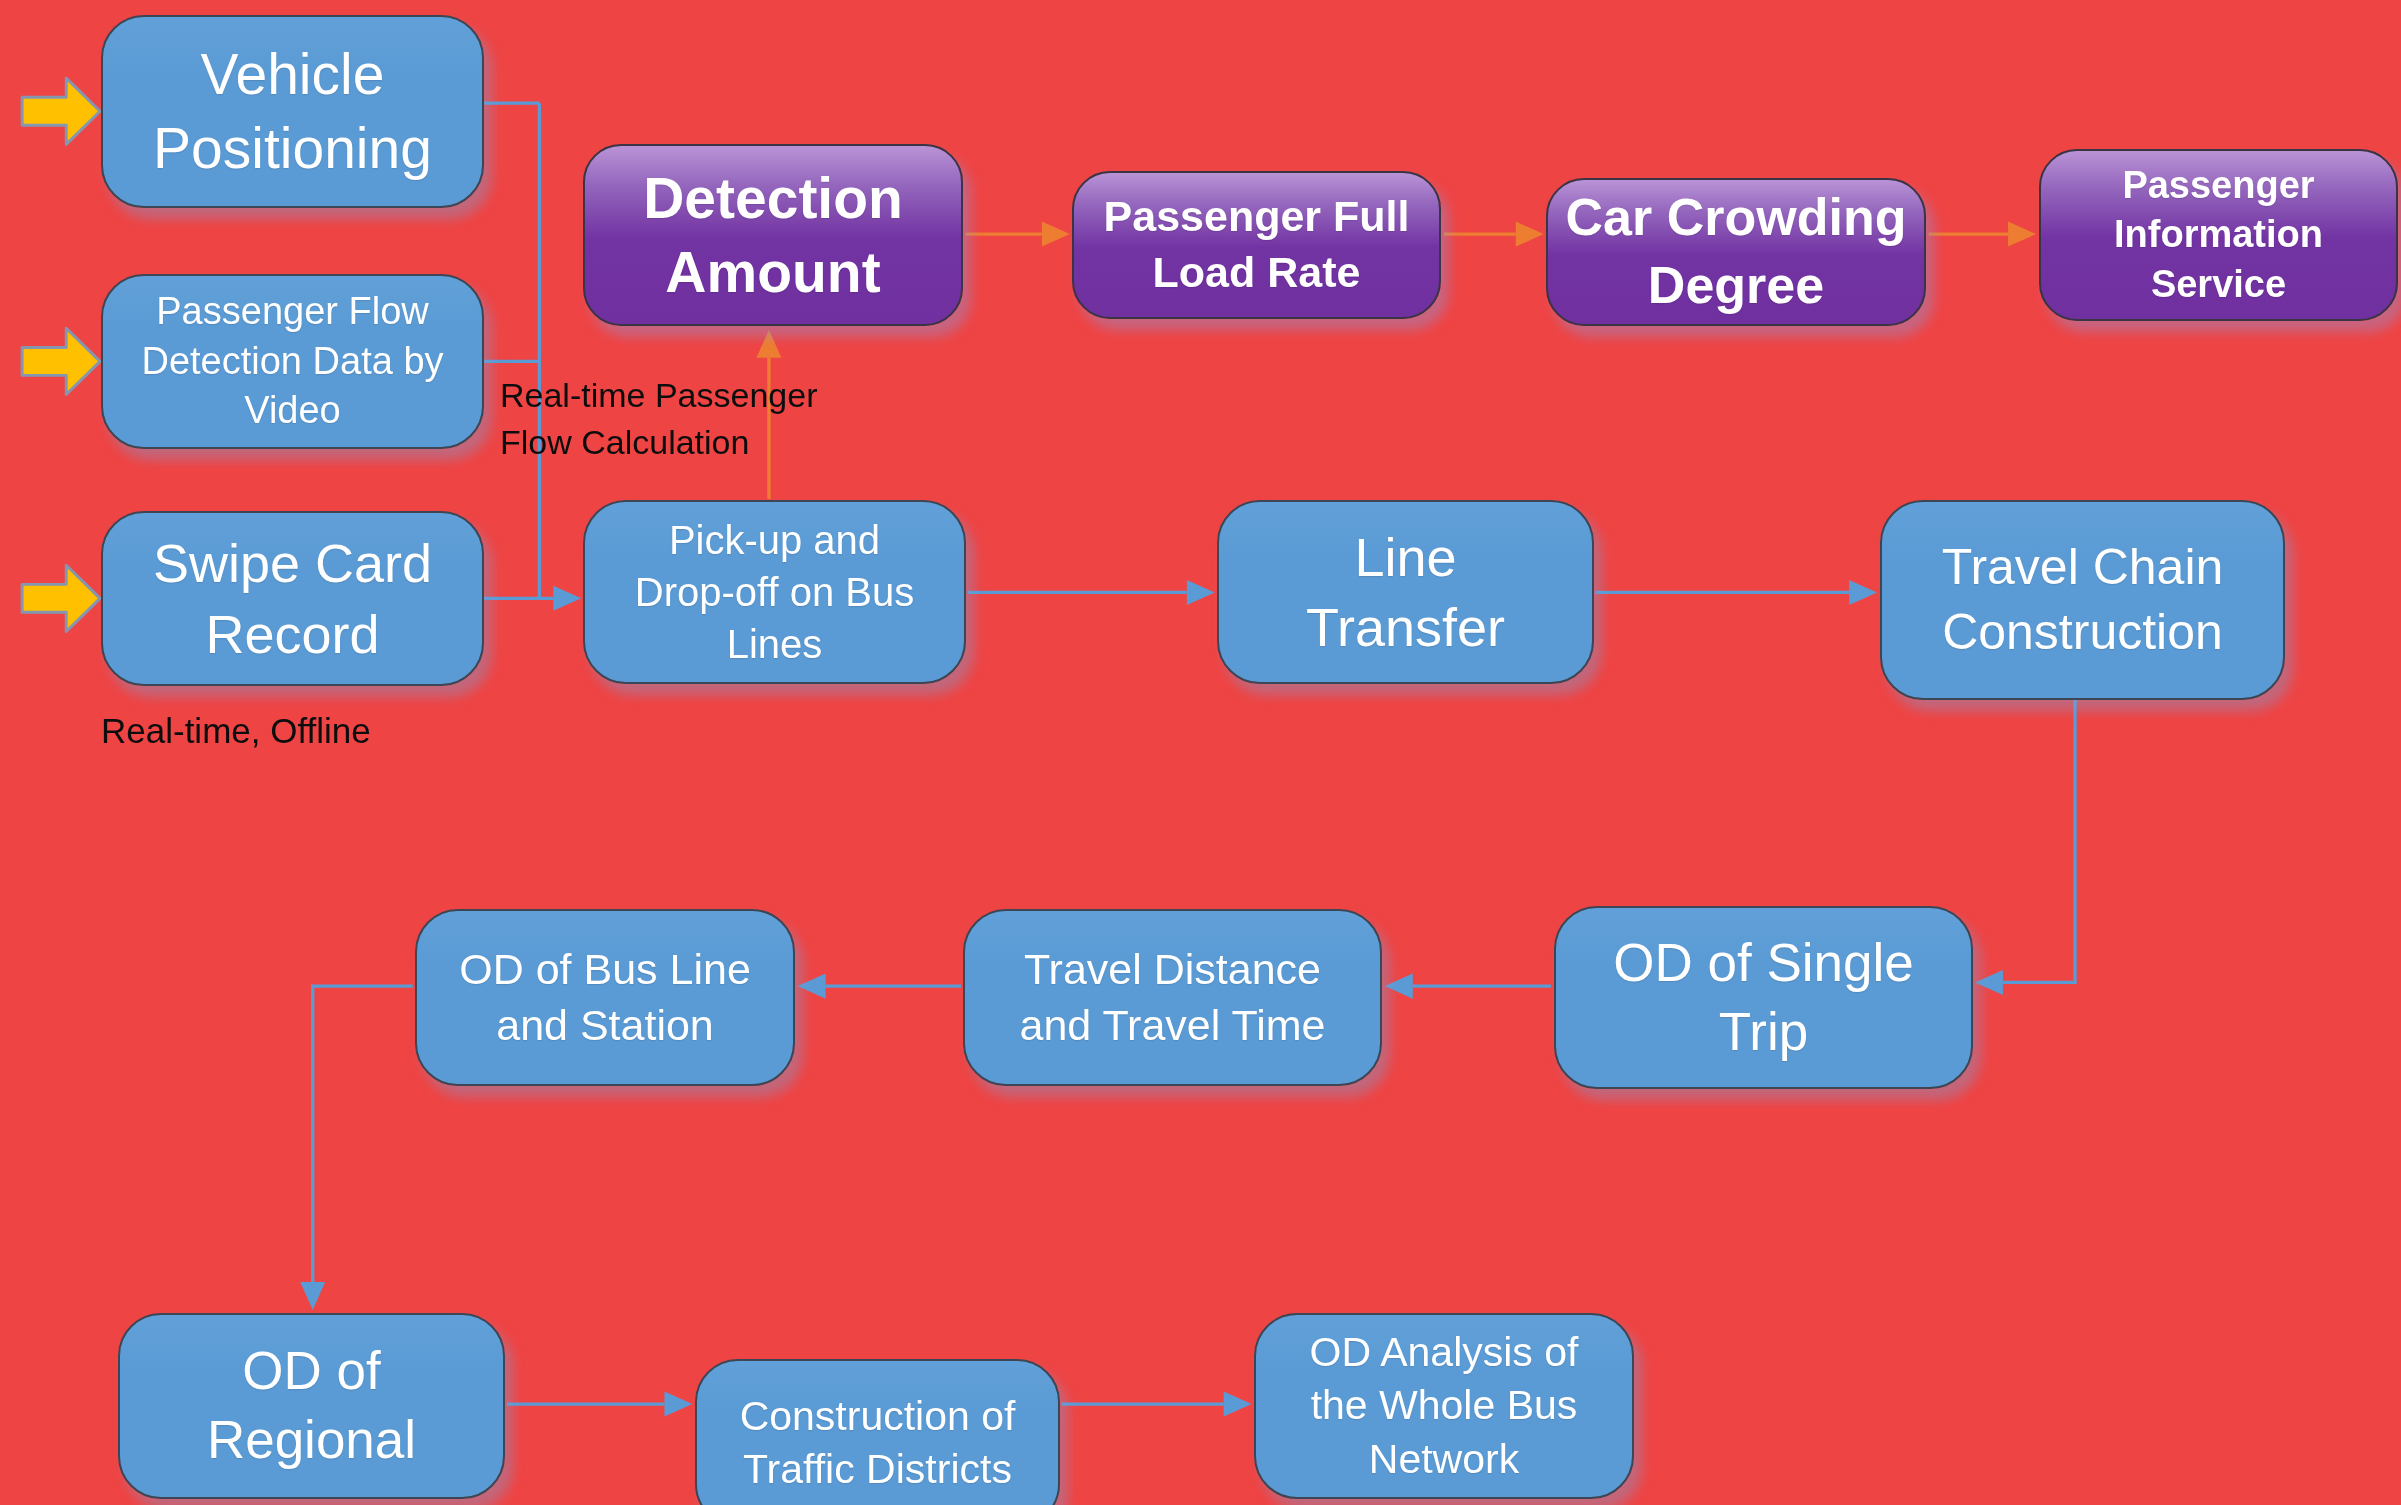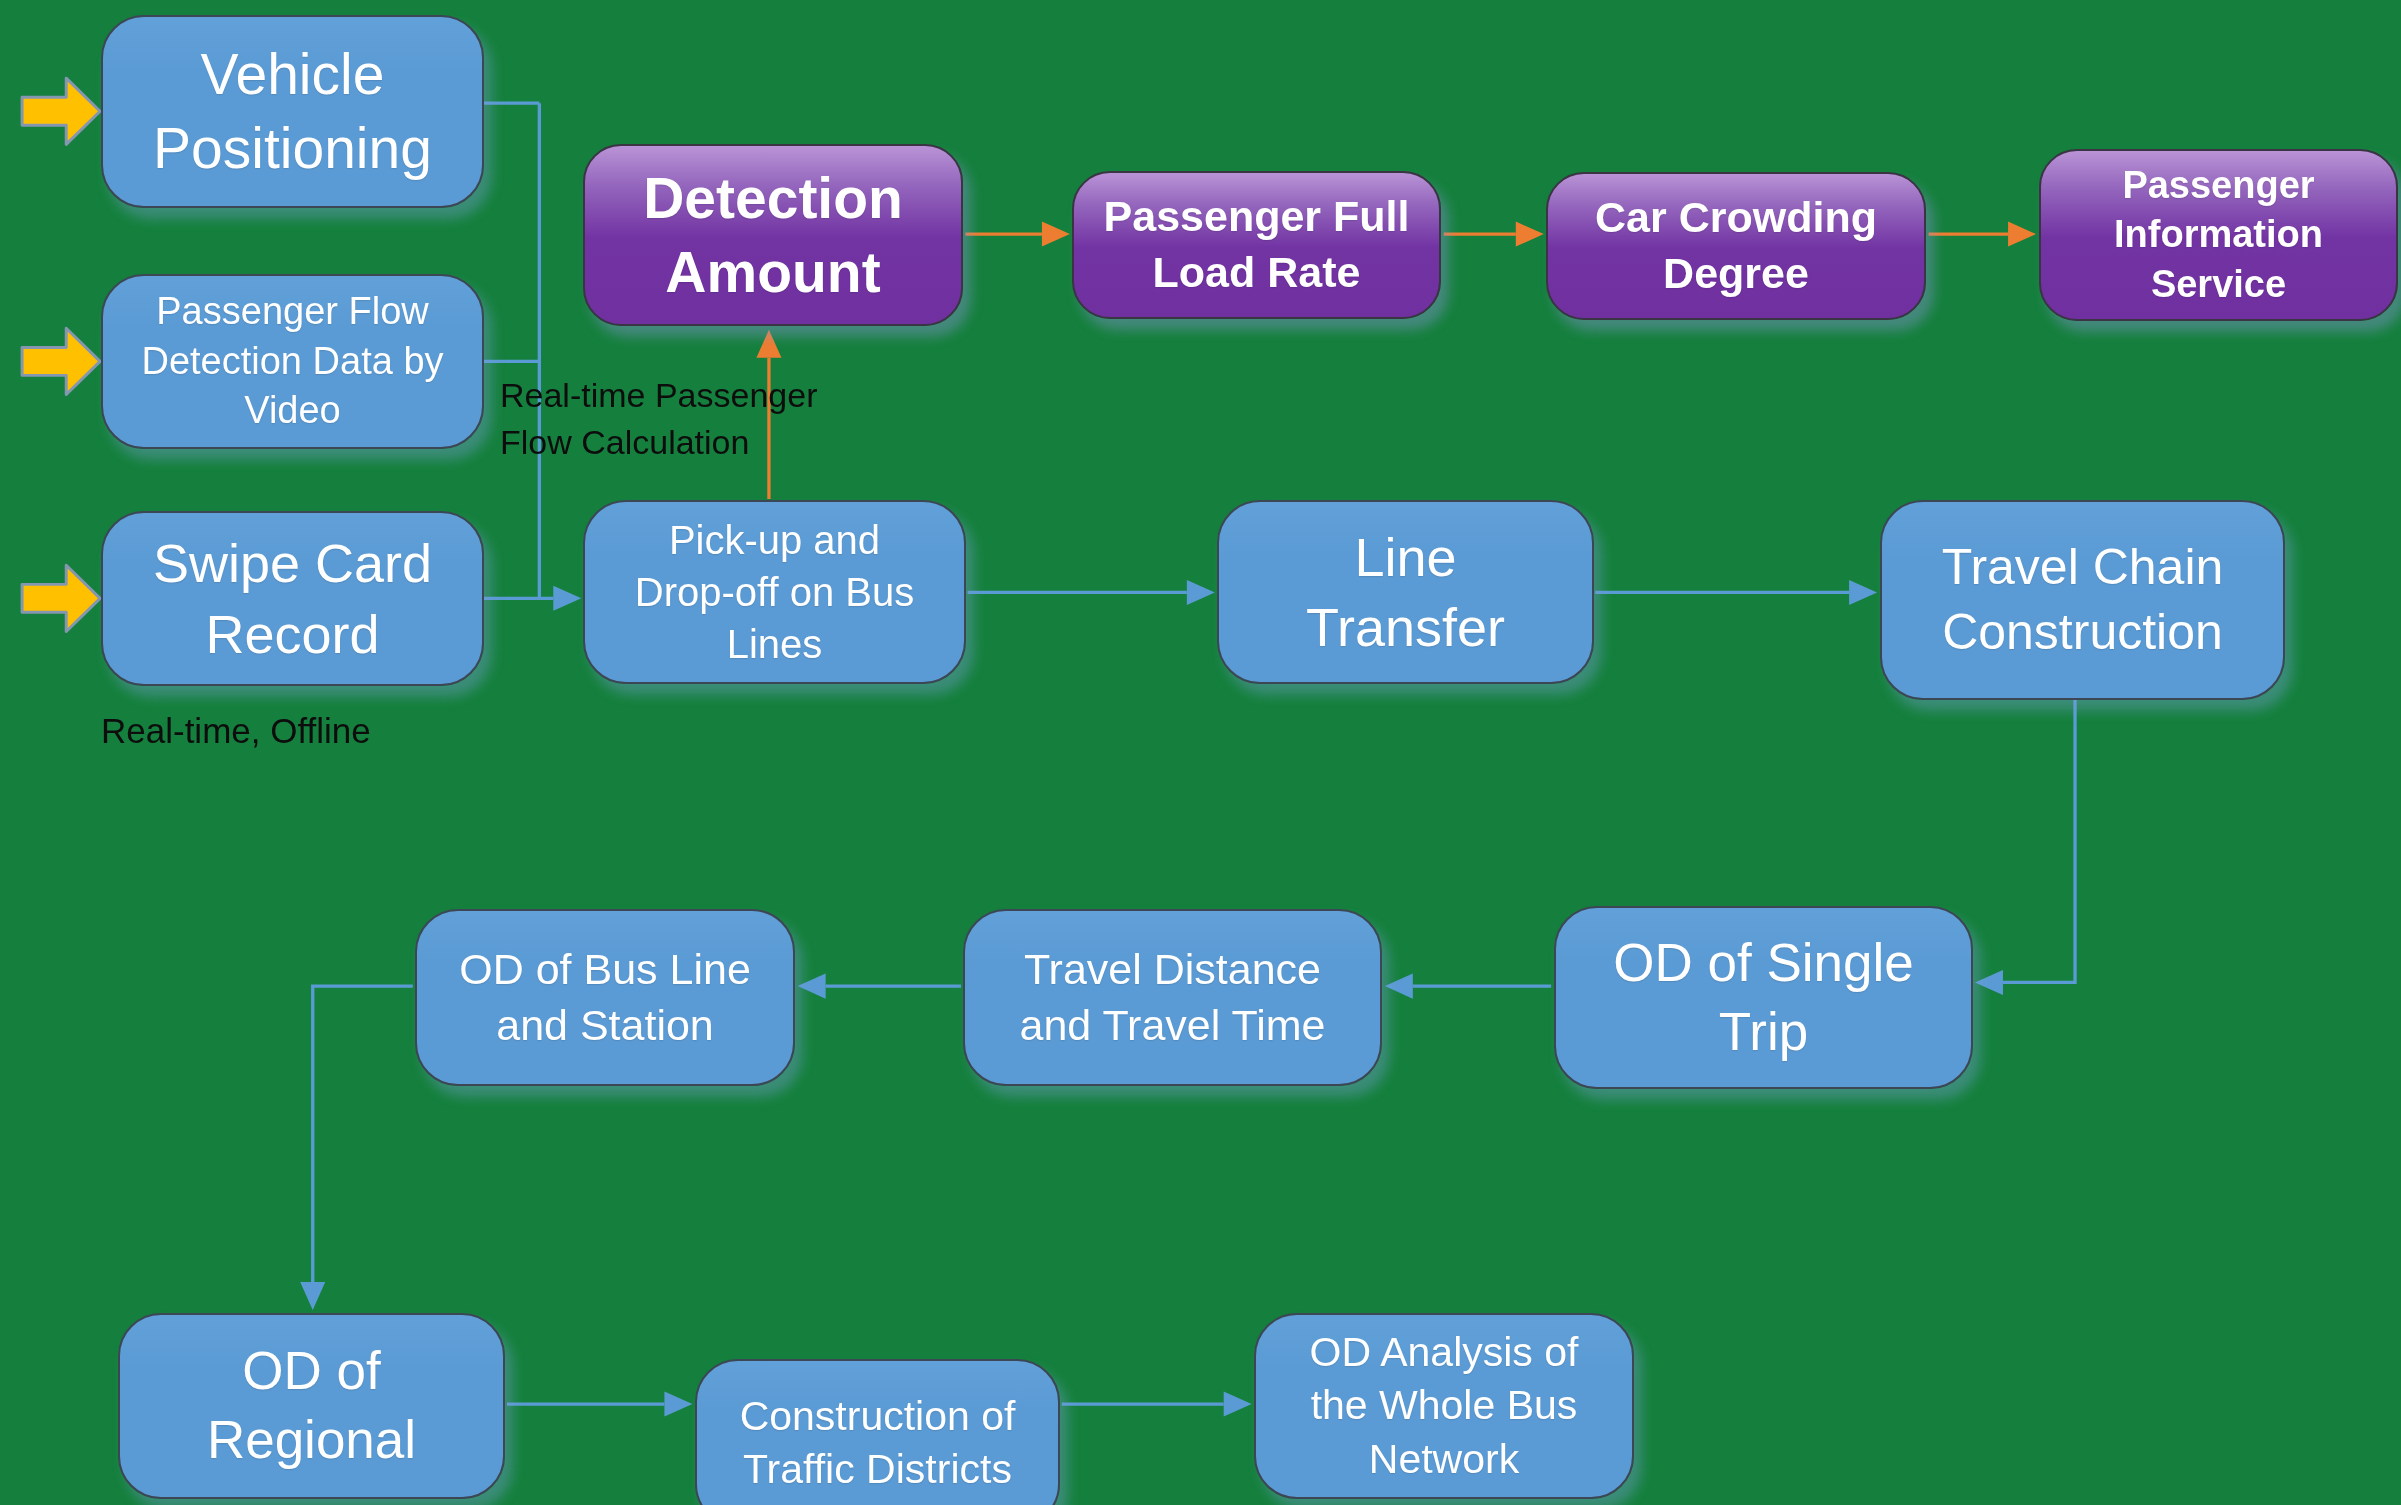--- a/index.html
+++ b/index.html
@@ -1,19 +1,19 @@
 <!DOCTYPE html>
 <html style="font-size:11.8px"><head>
 <meta charset="utf-8">
 <style>
   html,body{margin:0;padding:0;background:#ffffff;}
   .canvas{
     position:relative;
     width:2401px;height:1505px;
-    background:#15803d;
+    background:#ef4444;
     font-family:"Liberation Sans", sans-serif;
     overflow:hidden;
   }
   .connector-layer{
     position:absolute;left:0;top:0;width:2401px;height:1505px;z-index:1;
   }
   .node{
     position:absolute;
     display:flex;align-items:center;justify-content:center;
     text-align:center;color:#ffffff;
@@ -109,21 +109,21 @@
   <div class="node purple" style="left:583px;top:144px;width:380px;height:182px;font-size:57px">
     <span class="node-label">Detection
 Amount</span>
   </div>
 
   <div class="node purple" style="left:1072px;top:171px;width:369px;height:148px;font-size:43px">
     <span class="node-label">Passenger Full
 Load Rate</span>
   </div>
 
-  <div class="node purple" style="left:1546px;top:172px;width:380px;height:148px;font-size:43px">
+  <div class="node purple" style="left:1546px;top:178px;width:380px;height:148px;font-size:52px">
     <span class="node-label">Car Crowding
 Degree</span>
   </div>
 
   <div class="node purple" style="left:2039px;top:149px;width:359px;height:172px;font-size:38px">
     <span class="node-label">Passenger
 Information
 Service</span>
   </div>
 

